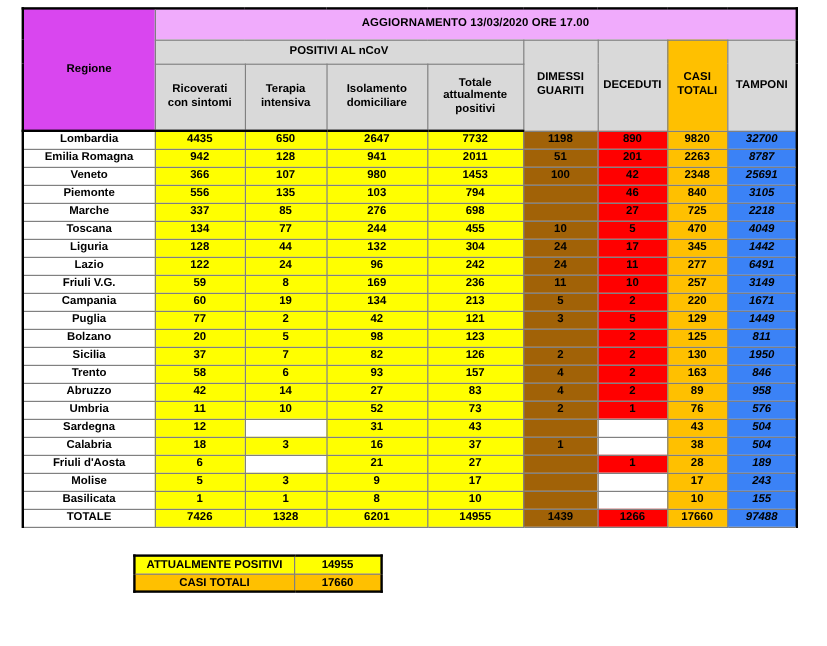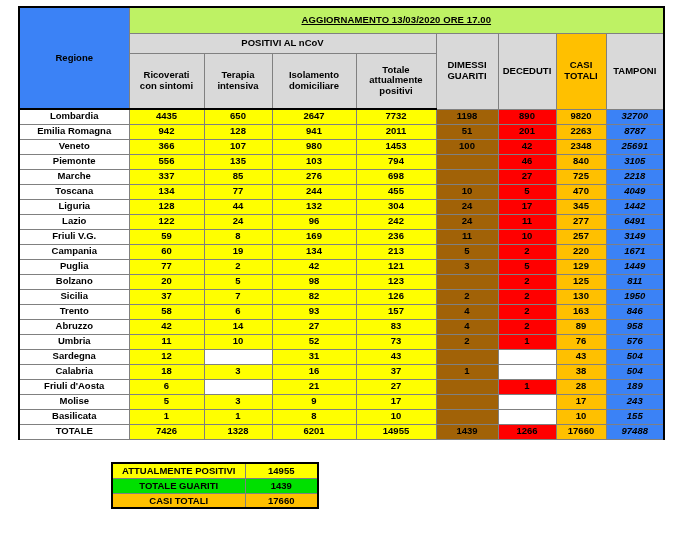--- a/index.html
+++ b/index.html
@@ -41,27 +41,26 @@
   .hd-bottom { border-bottom: 2px solid #000000 !important; }
   .hd-left   { border-left: 2px solid #000000 !important; }
   .hd-right  { border-right: 2px solid #000000 !important; }
 
   
   .hcell {
     background: #d9d9d9;
     font-size: 9.5px;
   }
   .title-cell {
-    background: #bef264;
+    background: #f0abfc;
     font-size: 11px;
     letter-spacing: .1px;
-    text-decoration: underline;
   }
   .regione-cell {
-    background: #3b82f6;
+    background: #d946ef;
     font-size: 10px;
   }
   .hcell-orange {
     background: #ffc000;
   }
 
   
   .c-region  { background: #ffffff; font-size: 9.5px; }
   .c-yellow  { background: #ffff00; }
   .c-green   { background: #a16207; }
@@ -418,21 +417,17 @@
     </tbody>
 </table>
 
 <table id="summary-table">
   <tbody id="summary-body">
       <tr>
         <td class="sum-label sum-yellow">ATTUALMENTE POSITIVI</td>
         <td class="sum-value sum-yellow">14955</td>
       </tr>
       <tr>
-        <td class="sum-label sum-green">TOTALE GUARITI</td>
-        <td class="sum-value sum-green">1439</td>
-      </tr>
-      <tr>
         <td class="sum-label sum-orange">CASI TOTALI</td>
         <td class="sum-value sum-orange">17660</td>
       </tr>
     </tbody>
 </table>
 
 </body></html>

